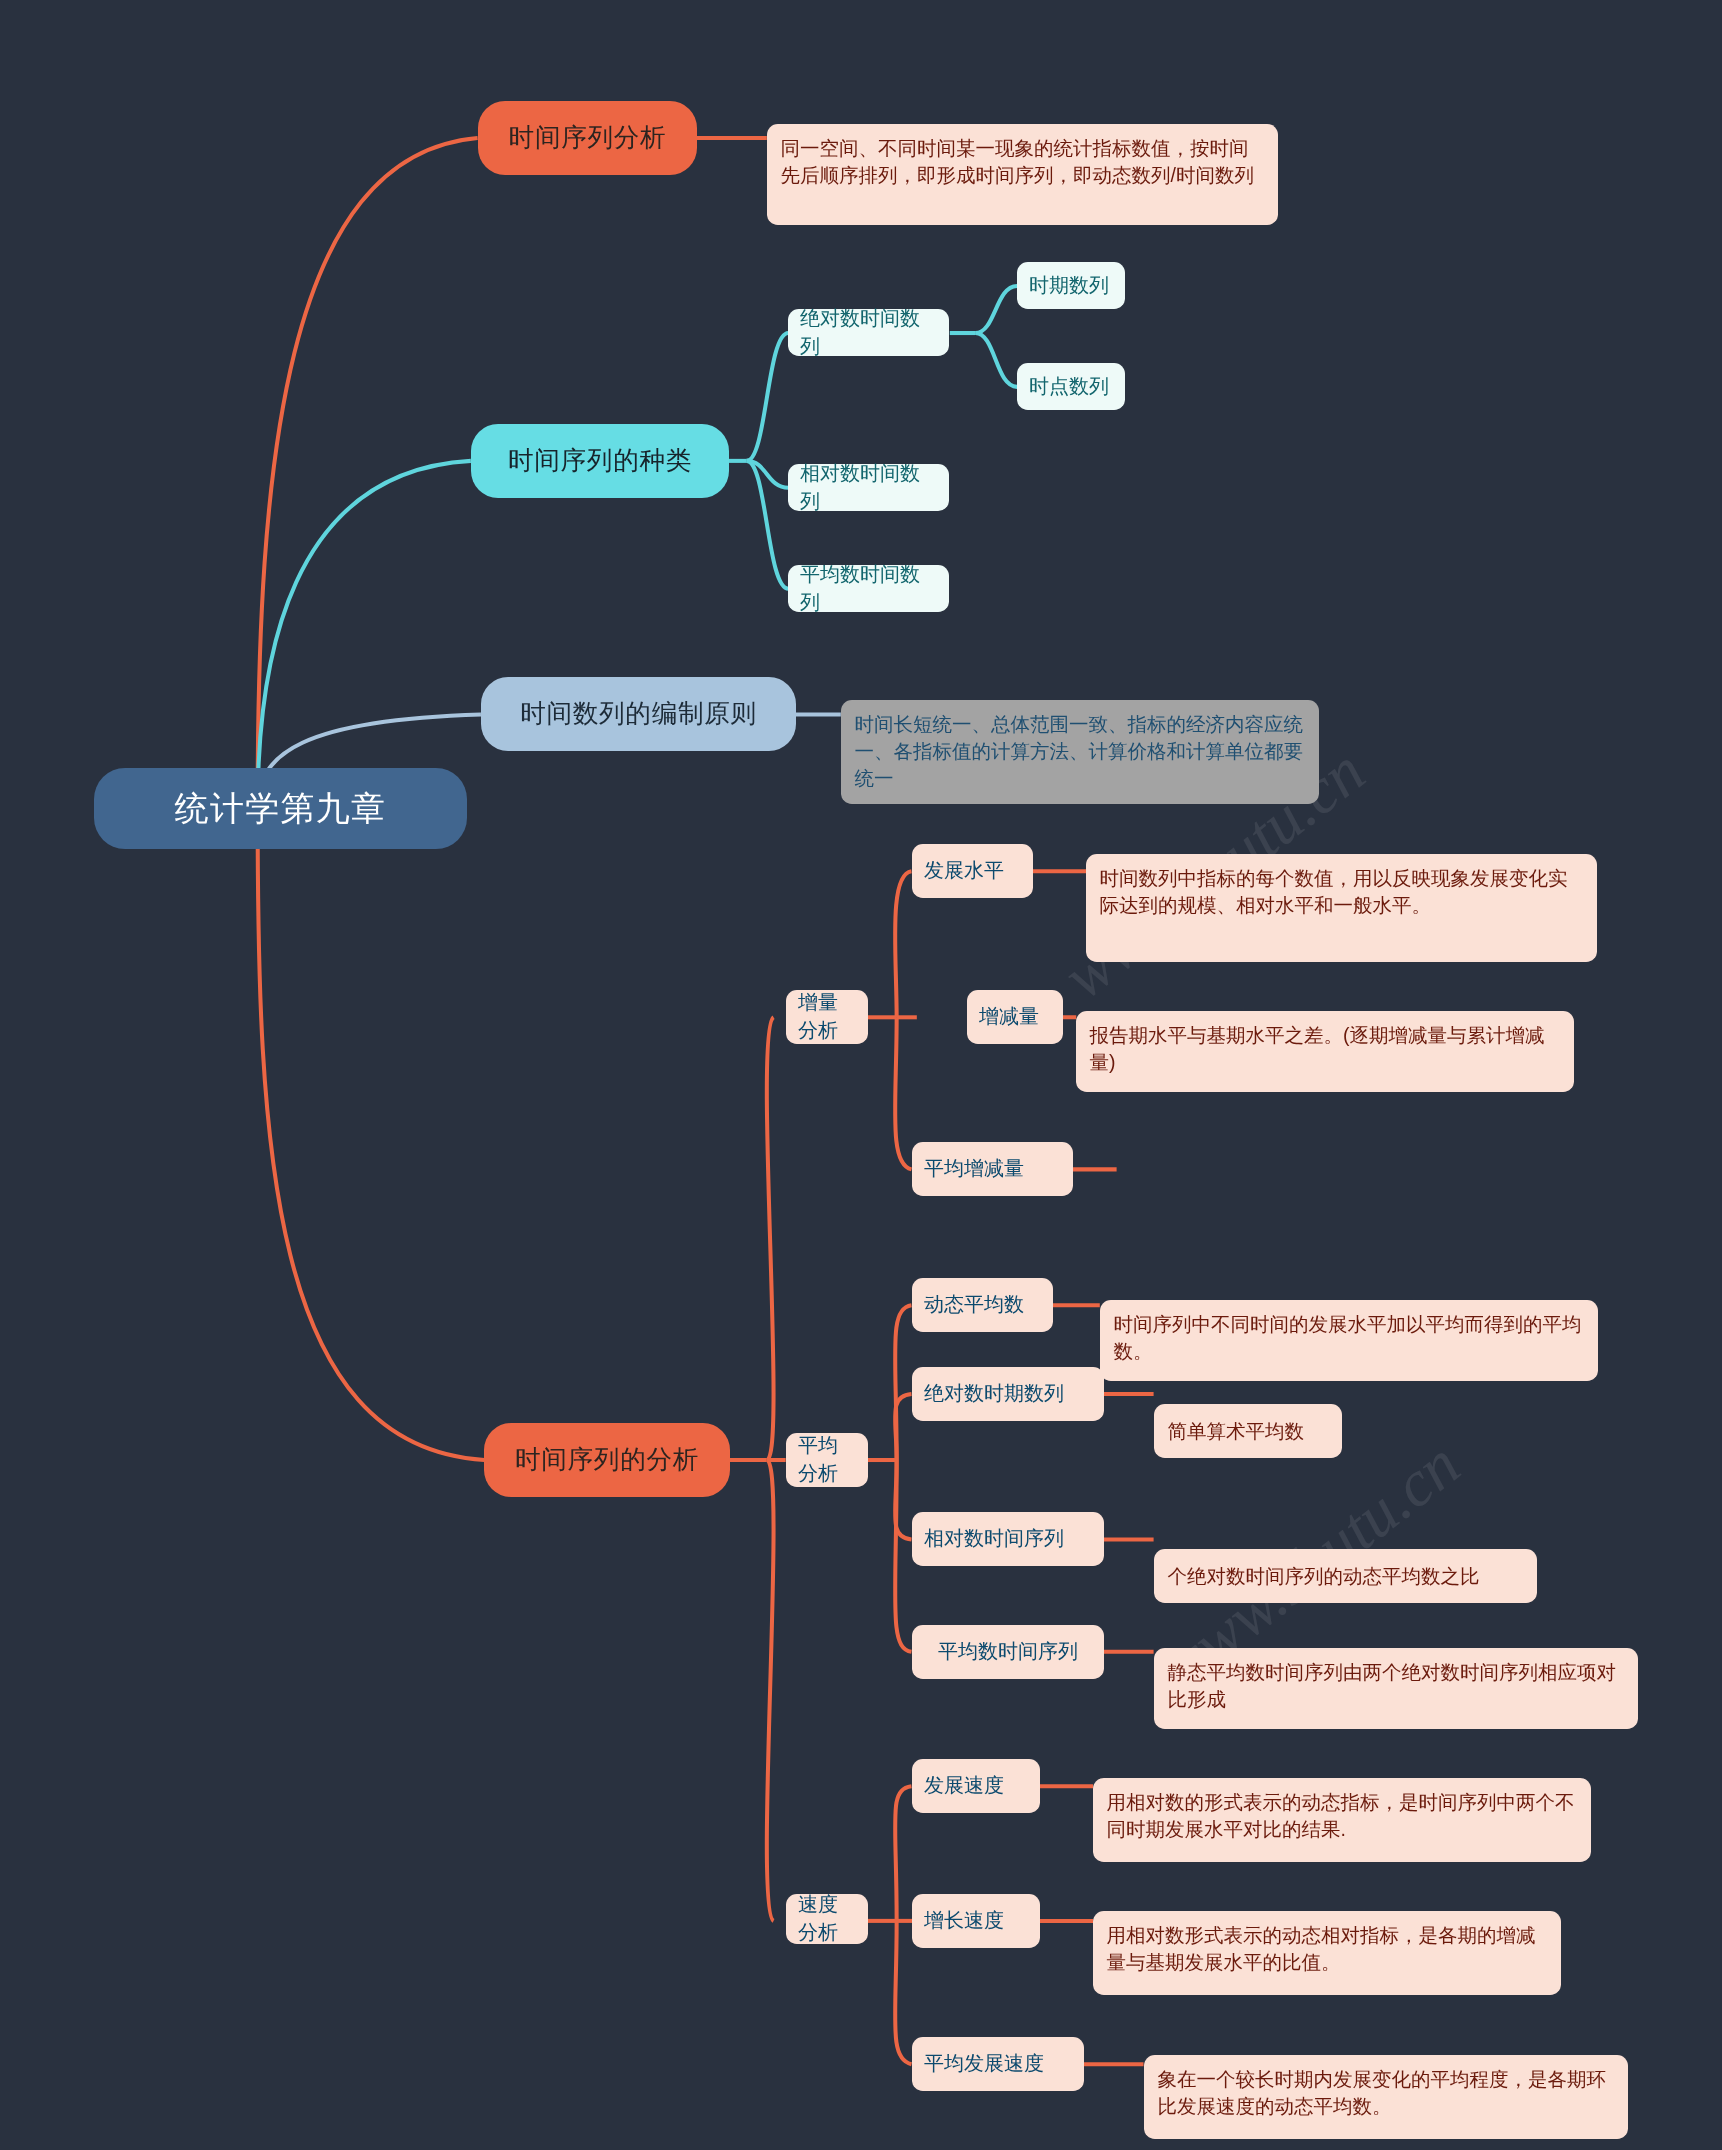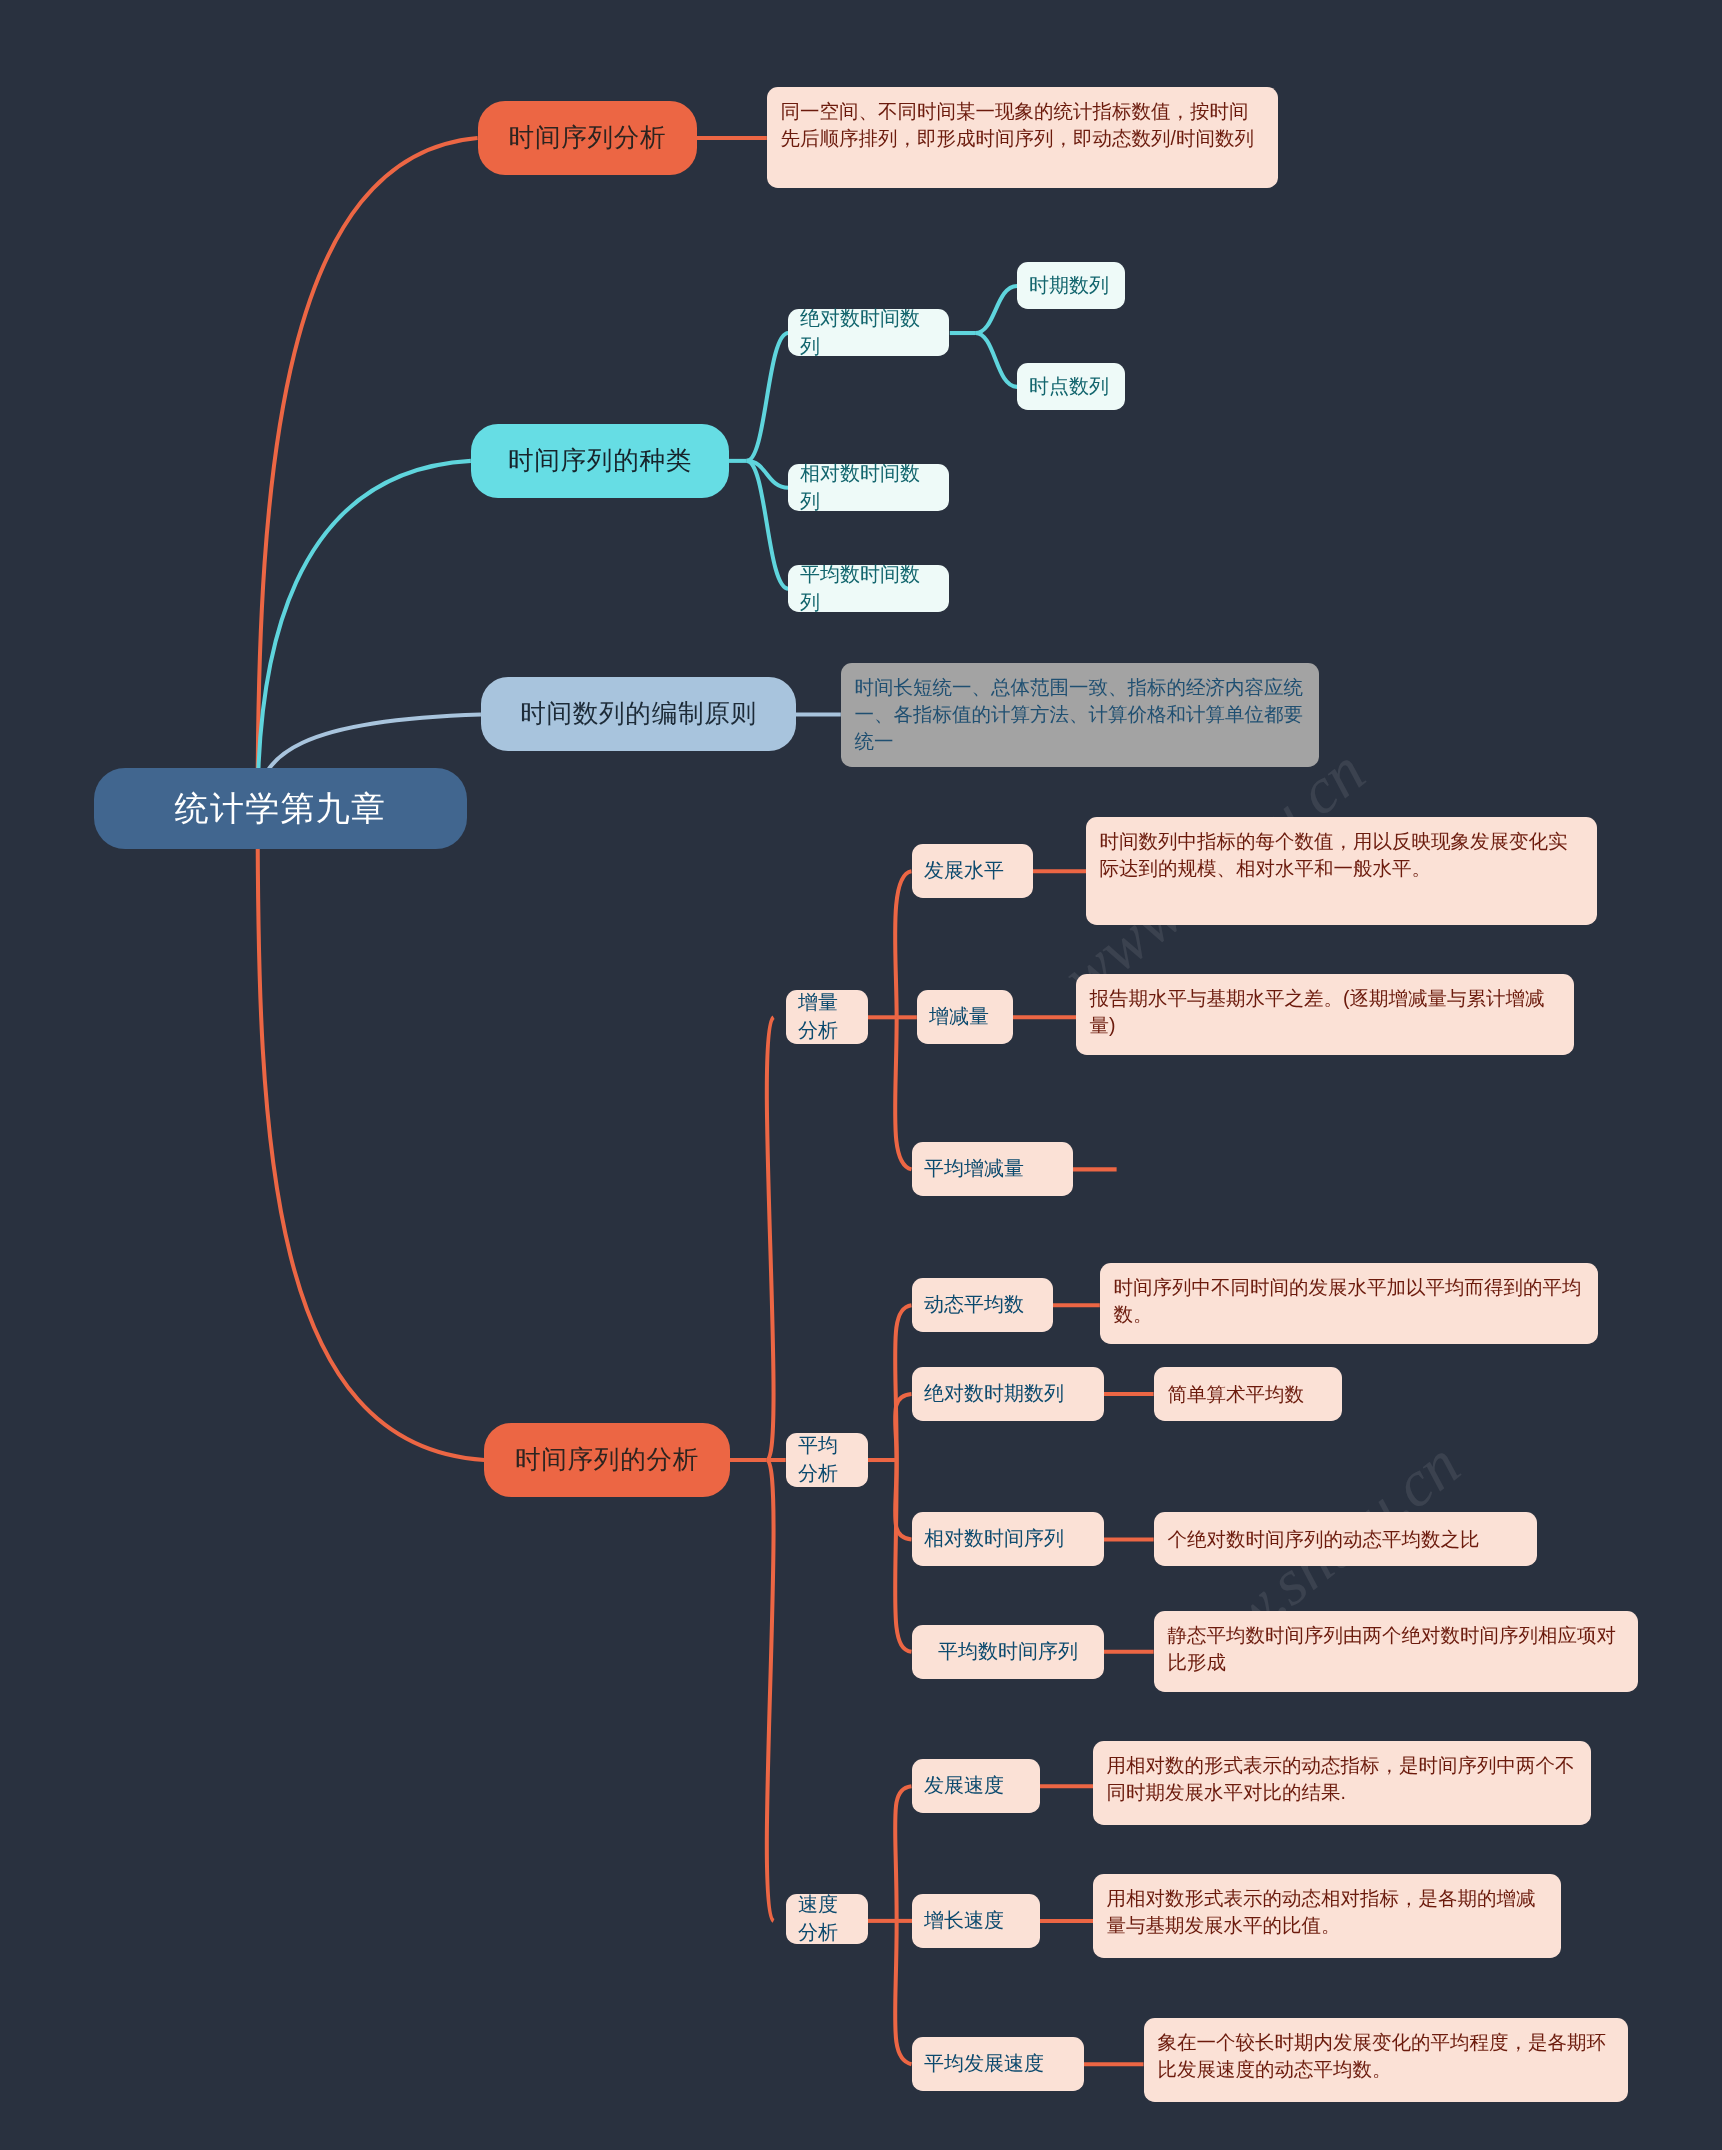--- a/index.html
+++ b/index.html
@@ -57,20 +57,21 @@
   }
   .n-l2.cyan{background:#eefaf8;color:#12656d;}
   .n-l2.orange{background:#fbe1d6;color:#0c4a6e;}
 
   
   .n-desc{
     font-size:19.5px;
     border-radius:10.8px;
     padding:10.8px 13.5px;
     align-items:flex-start;
+    margin-top:37px;
   }
   .n-desc.orange{background:#fbe1d6;color:#6b1a0c;}
   .n-desc.blue{background:#a3a3a3;color:#1f4f71;}
 
   .watermark{
     position:absolute;
     color:rgba(255,255,255,0.085);
     font-size:65px;
     font-family:"Liberation Serif","DejaVu Serif",serif;
     font-style:italic;
@@ -195,21 +196,21 @@
     <span>增量分析</span>
   </div>
 
   <div class="node n-l2 orange" style="left:912px;top:844px;width:121px;height:54px;">
     <span>发展水平</span>
   </div>
   <div class="node n-desc orange" style="left:1086px;top:817px;width:511px;height:108px;">
     <span>时间数列中指标的每个数值，用以反映现象发展变化实际达到的规模、相对水平和一般水平。</span>
   </div>
 
-  <div class="node n-l2 orange" style="left:917px;top:990px;width:96px;height:54px;">
+  <div class="node n-l2 orange" style="left:967px;top:990px;width:96px;height:54px;">
     <span>增减量</span>
   </div>
   <div class="node n-desc orange" style="left:1076px;top:974px;width:498px;height:81px;">
     <span>报告期水平与基期水平之差。(逐期增减量与累计增减量)</span>
   </div>
 
   <div class="node n-l2 orange" style="left:912px;top:1142px;width:161px;height:54px;">
     <span>平均增减量</span>
   </div>
 

